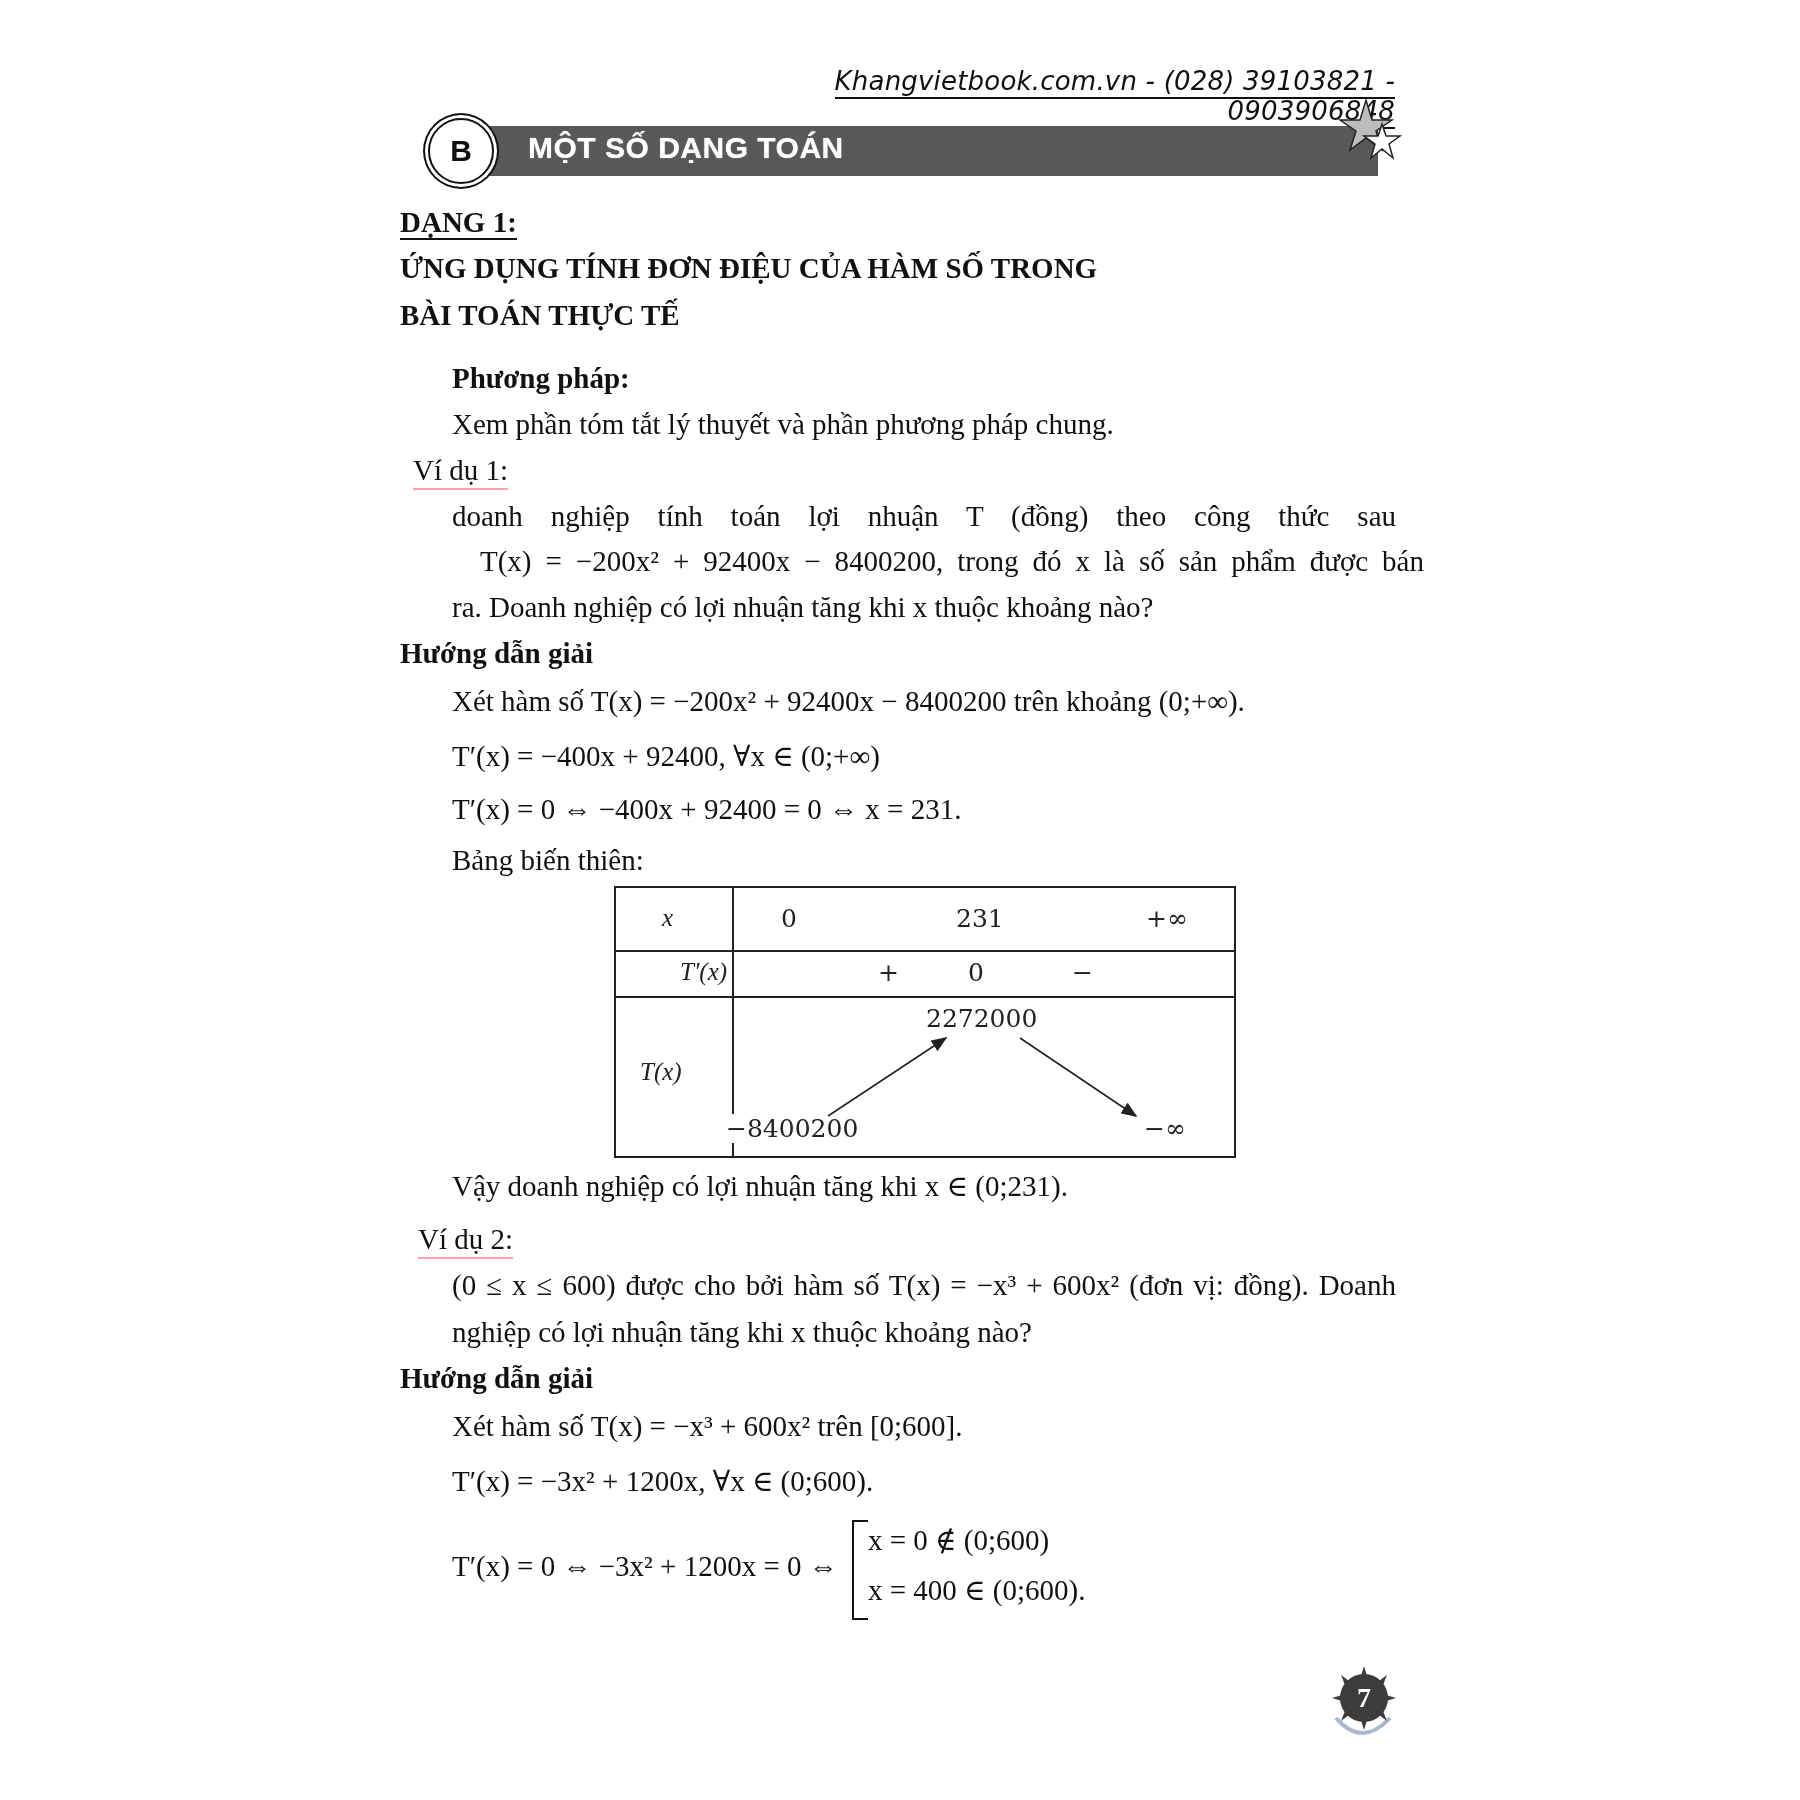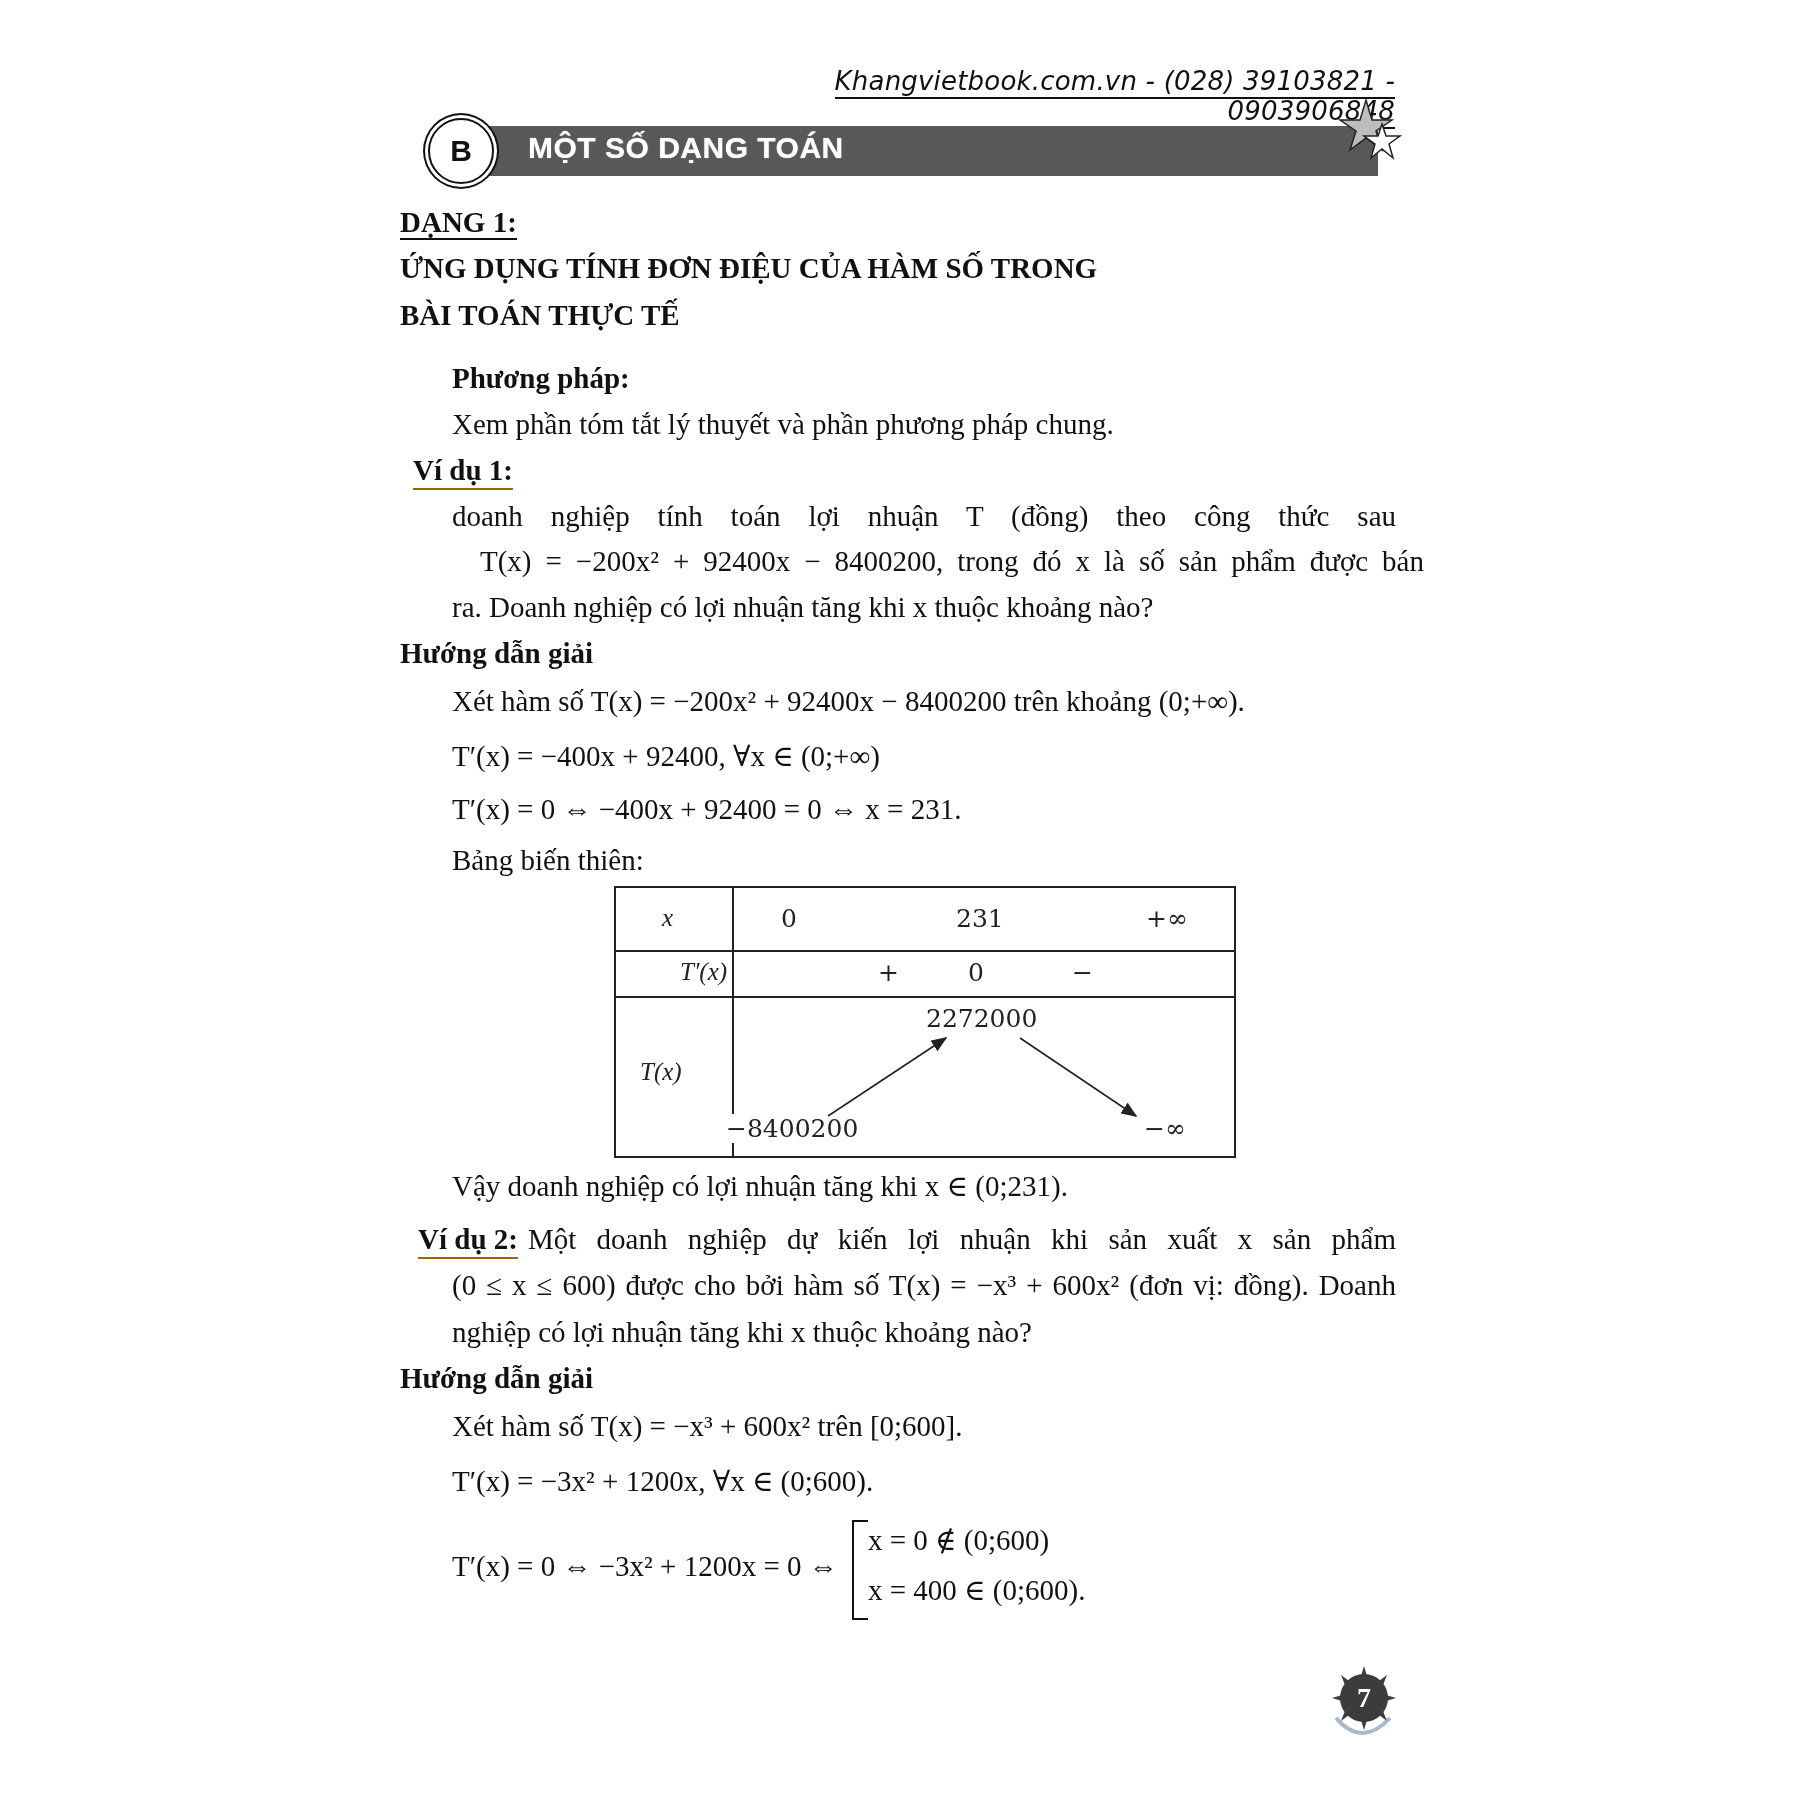--- a/index.html
+++ b/index.html
@@ -20,21 +20,21 @@
     font-family: "Liberation Sans", sans-serif; font-weight: bold; font-size: 30px; color:#111; }
   .stars { left: 1330px; top: 98px; width: 80px; height: 70px; }
   .center { left: 400px; width: 1010px; }
   .h-dang { top: 206px; font-size: 29px; font-weight: bold; }
   .h-dang span { border-bottom: 2px solid #111; }
   .h-title { font-size: 29px; font-weight: bold; }
   .txt { font-size: 29px; line-height: 36px; white-space: nowrap; }
   .para { left: 452px; width: 944px; }
   .just { text-align: justify; text-align-last: justify; }
   .b { font-weight: bold; }
-  .label-u { font-weight: bold; border-bottom: 2px solid #a16207; }
+  .label-u { font-weight: normal; border-bottom: 2px solid #fca5a5; }
   .math { font-family: "Liberation Serif", "DejaVu Serif", serif; font-style: italic; }
   .table-bbt { left: 614px; top: 886px; width: 618px; height: 268px; border: 2px solid #222;
     font-family: "DejaVu Serif", serif; font-size: 25px; color: #222; }
   .tb-vline { position: absolute; left: 116px; top: 0; width: 2px; background: #222; height: 268px; }
   .tb-hline { position: absolute; left: 0; width: 618px; height: 2px; background: #222; }
   .cell { position: absolute; white-space: nowrap; }
   .page-num { left: 1322px; top: 1664px; width: 84px; height: 84px; }
 </style>
 </head>
 <body>
@@ -97,21 +97,20 @@
     </defs>
     <line x1="212" y1="228" x2="330" y2="150" stroke="#222" stroke-width="1.6" marker-end="url(#ah)"></line>
     <line x1="404" y1="150" x2="520" y2="228" stroke="#222" stroke-width="1.6" marker-end="url(#ah)"></line>
   </svg>
 </div>
 
 <div class="abs txt para" style="top:1168px;">Vậy doanh nghiệp có lợi nhuận tăng khi  x ∈ (0;231).</div>
 
 <div class="abs txt" style="left:418px; top:1221px; width:978px; display:flex;">
   <span class="label-u">Ví dụ 2:</span>
-  <span style="flex:1; margin-left:10px; text-align:justify; text-align-last:justify;">Một doanh nghiệp dự kiến lợi nhuận khi sản xuất x sản phẩm</span>
 </div>
 <div class="abs txt para just" style="top:1267px;">(0 ≤ x ≤ 600) được cho bởi hàm số T(x) = −x³ + 600x² (đơn vị: đồng). Doanh</div>
 <div class="abs txt para" style="top:1314px;">nghiệp có lợi nhuận tăng khi x thuộc khoảng nào?</div>
 
 <div class="abs center txt b" style="top:1360px;">Hướng dẫn giải</div>
 <div class="abs txt para" style="top:1408px;">Xét hàm số  T(x) = −x³ + 600x²  trên [0;600].</div>
 <div class="abs txt para" style="top:1463px;">T′(x) = −3x² + 1200x,  ∀x ∈ (0;600).</div>
 <div class="abs txt para" style="top:1548px;">T′(x) = 0 ⇔ −3x² + 1200x = 0 ⇔</div>
 
 <div class="abs" style="left:852px; top:1520px; width:14px; height:96px; border-left:2px solid #111; border-top:2px solid #111; border-bottom:2px solid #111;"></div>

